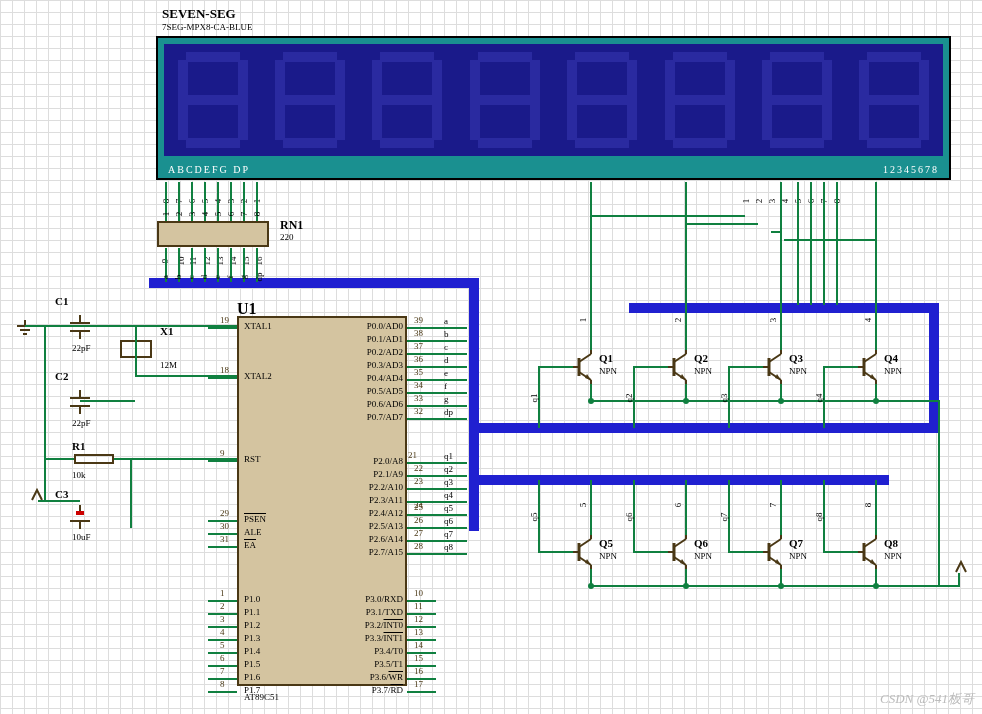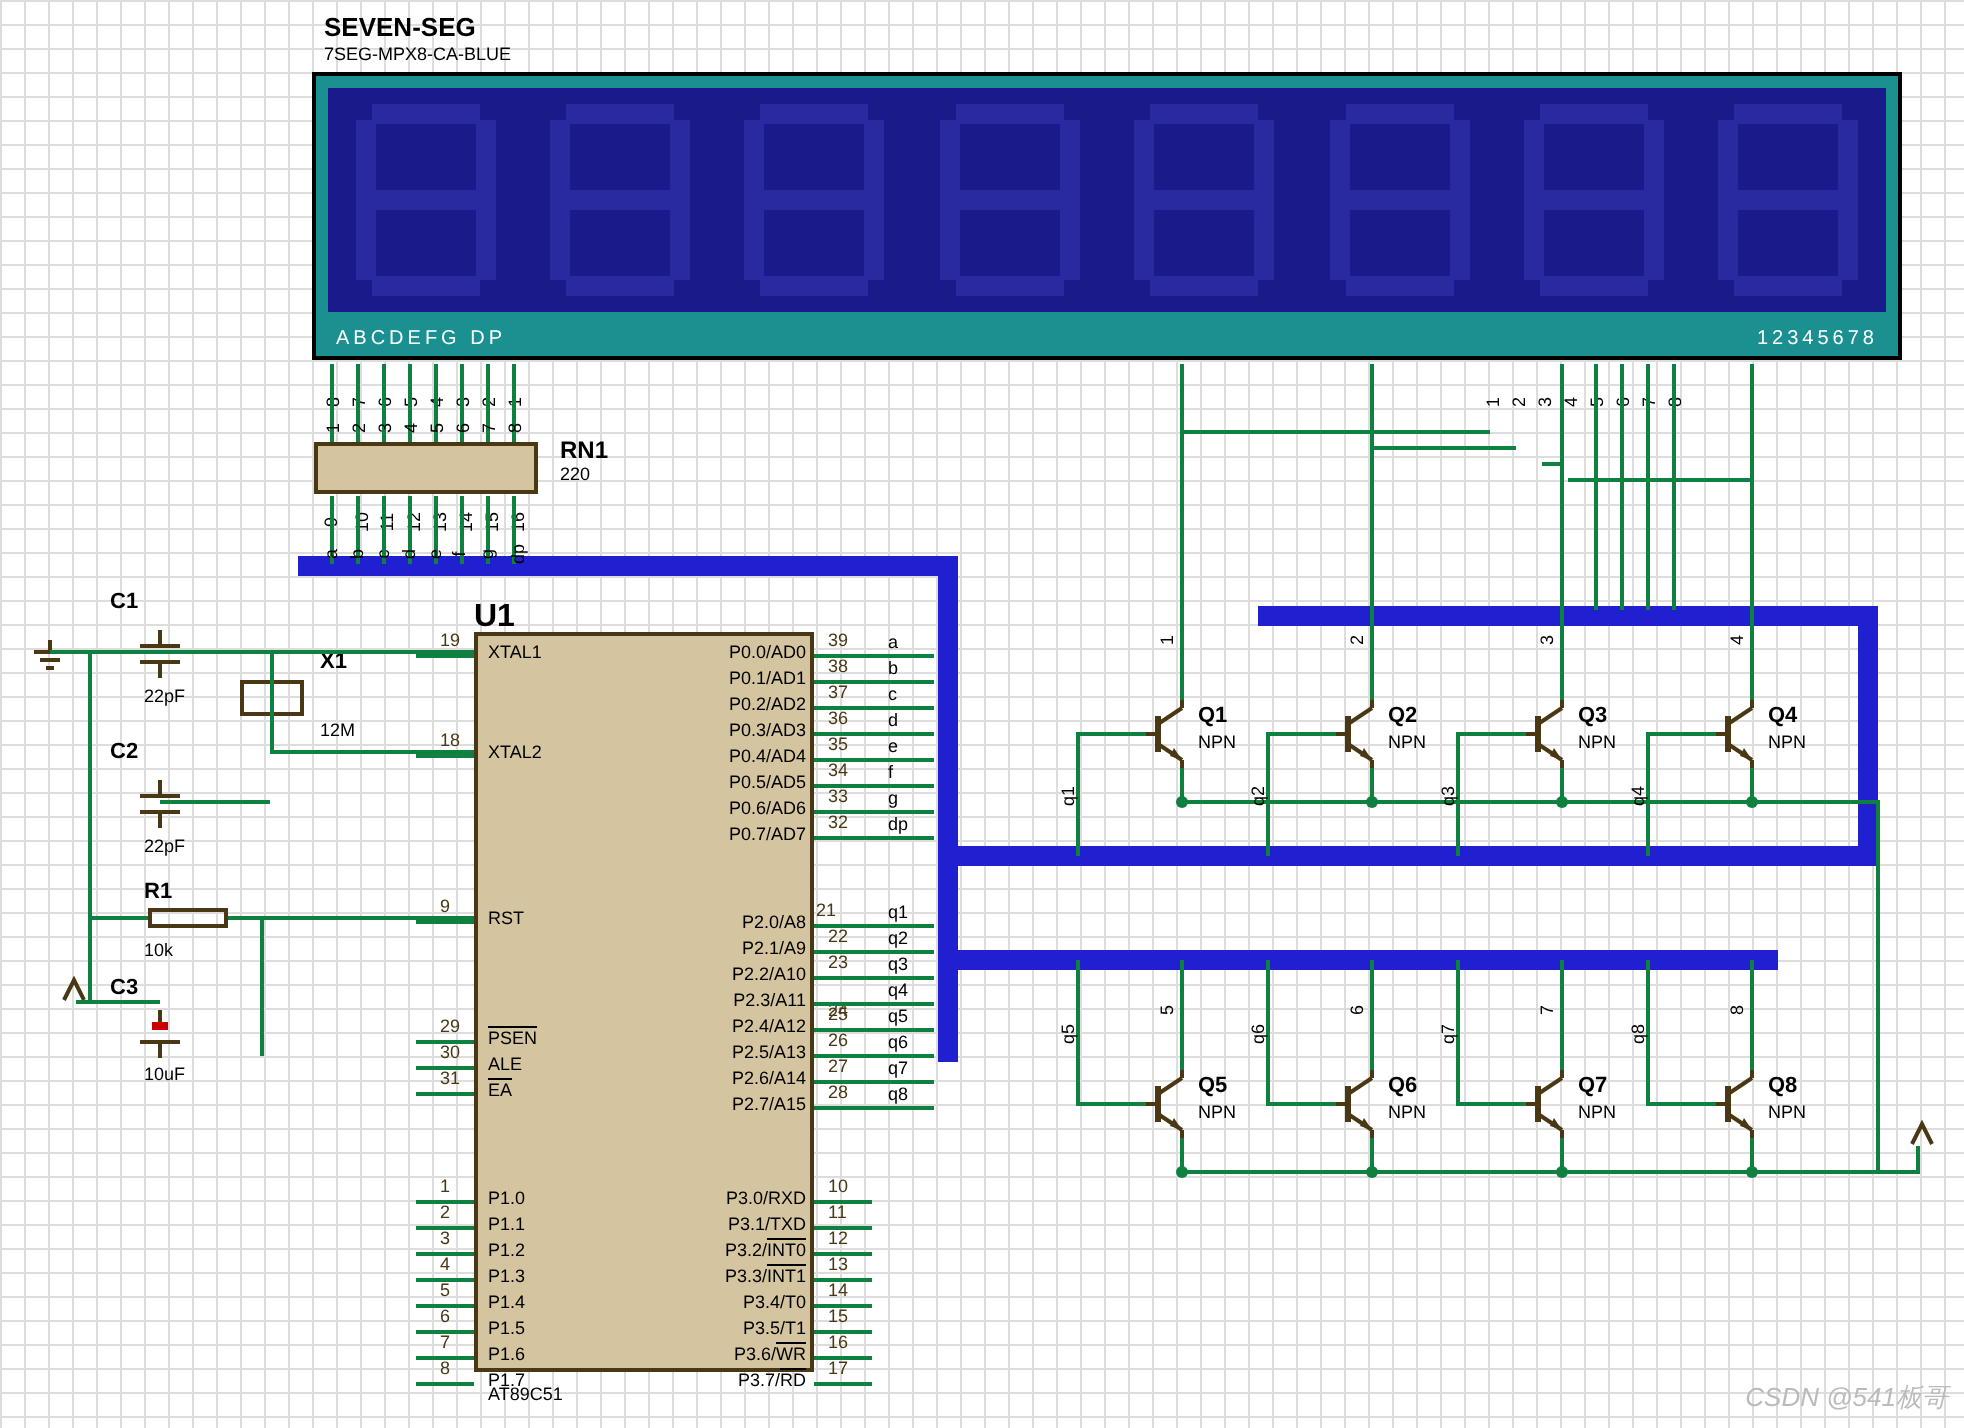--- a/index.html
+++ b/index.html
@@ -1,19 +1,19 @@
 <!DOCTYPE html>
 <html><head>
 <meta charset="utf-8">
 <style>
 * { margin:0; padding:0; box-sizing:border-box; }
 body { font-family: Arial, sans-serif; font-size:10px; background:#f5f5f5; }
 .canvas { position:relative; width:982px; height:714px; background:#fff;
   background-image:linear-gradient(#ddd 1px,transparent 1px),linear-gradient(90deg,#ddd 1px,transparent 1px);
-  background-size:12px 12px; }
+  background-size:12px 12px;font-family:Liberation Serif, serif; }
 .label { position:absolute; color:#000; font-size:11px; }
 .small { font-size:9px; }
 
 .sevenseg-frame { position:absolute; left:156px; top:36px; width:795px; height:144px;
   background:#1a9090; border:2px solid #000; }
 .sevenseg-inner { position:absolute; left:6px; top:6px; right:6px; bottom:22px;
   background:#1a1a8a; display:flex; align-items:center; justify-content:space-around; }
 .digit { width:74px; height:100px; position:relative; }
 .seg { position:absolute; background:#2a2aa0; }
 .seg.a { left:10px; top:2px; width:54px; height:10px; }

